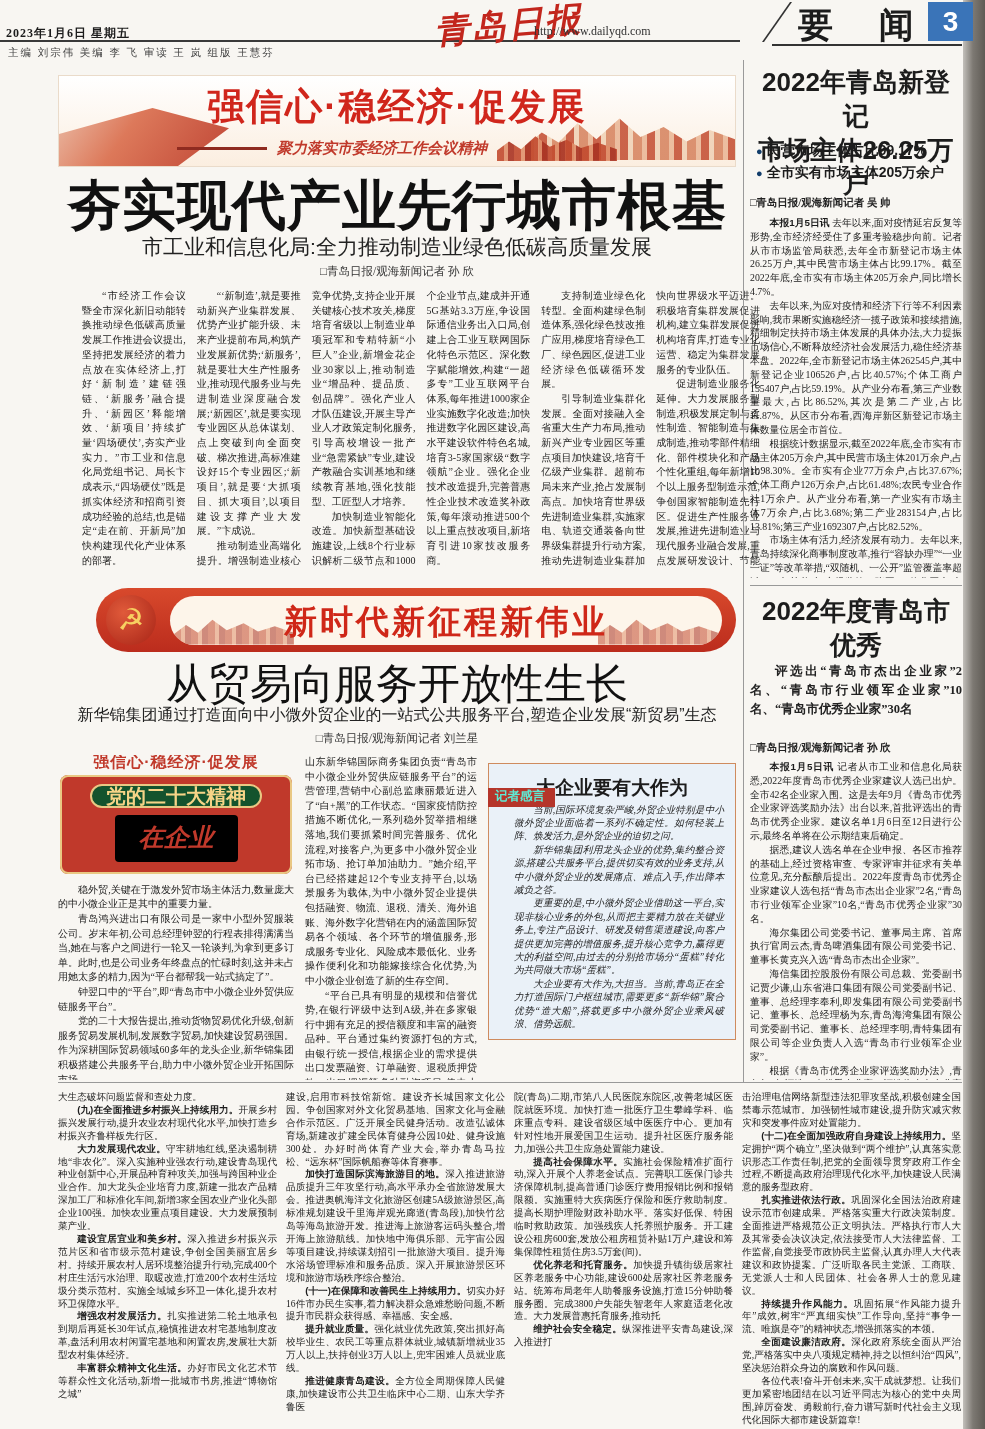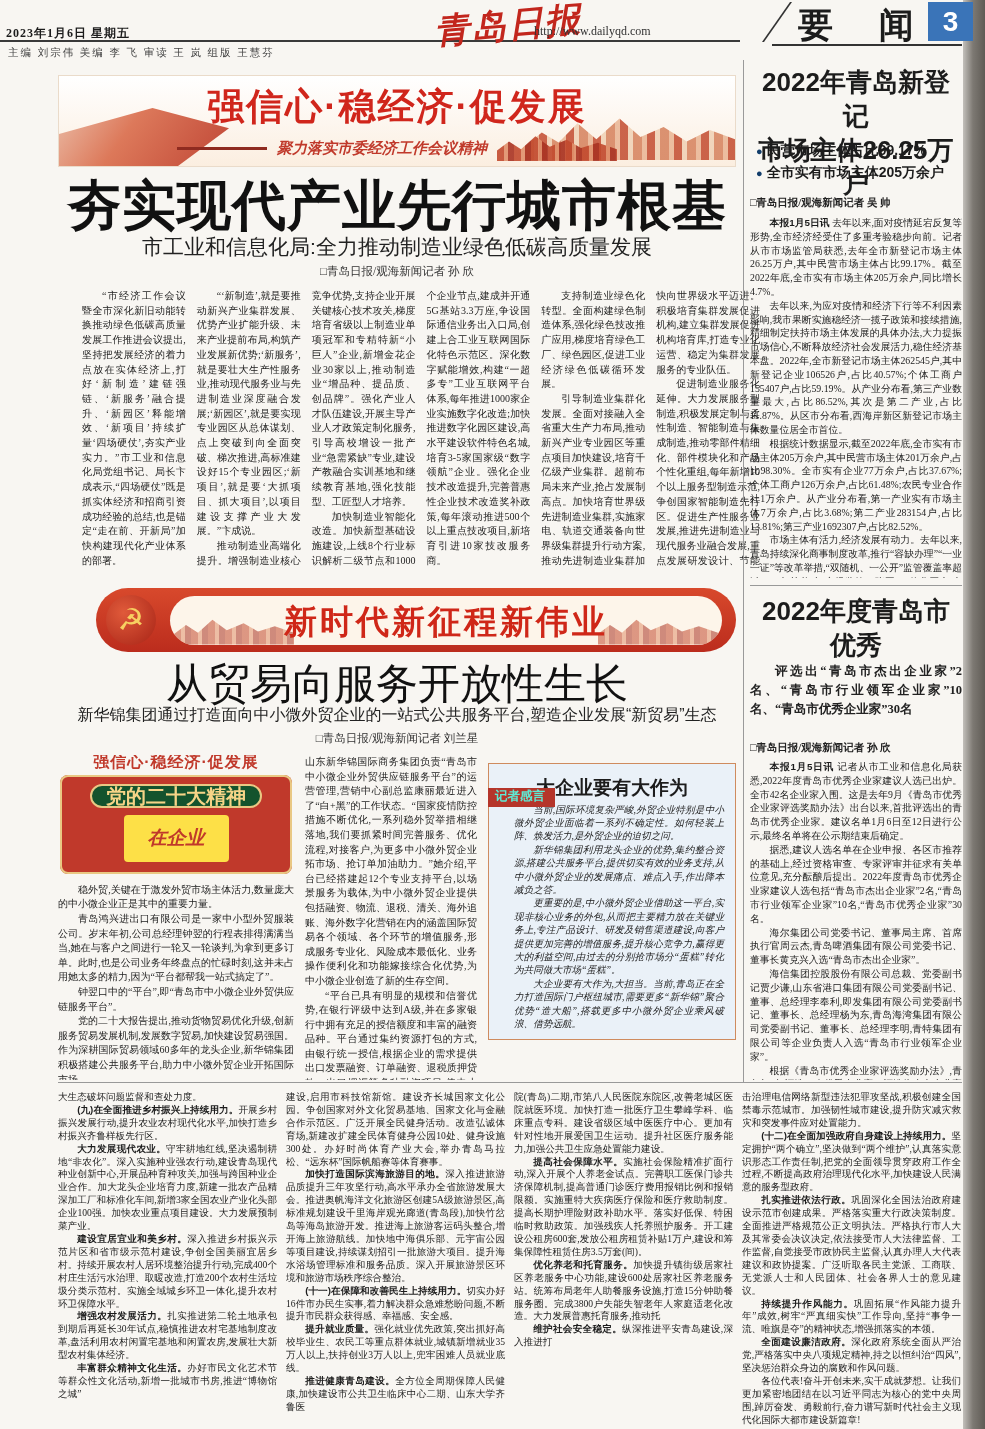--- a/index.html
+++ b/index.html
@@ -75,22 +75,22 @@
   
   .article2 { position:absolute; left:58px; top:755px; width:678px; height:325px; display:flex; gap:11px; }
   .a2col { overflow:hidden; text-align:justify; font-size:10px; line-height:14.6px; }
   .col-a { width:236px; } .col-b { width:172px; } .col-c { width:248px; }
   .promo-kicker { text-align:center; color:#c0392b; font-weight:900; font-size:16px;
     font-family:"Liberation Sans",sans-serif; letter-spacing:1px; }
   .promo-box { margin:5px 2px 9px; background:#c0392b; border-radius:8px; padding:9px 8px 12px;
     box-shadow:inset 0 0 0 2px #e9c883; text-align:center; }
   .promo-title { display:inline-block; border:2px solid #e9c883; border-radius:18px; padding:3px 14px;
     background:#14532d; color:#f6d487; font-size:20px; font-weight:900; font-family:"Liberation Sans",sans-serif; }
-  .promo-sub { display:inline-block; margin-top:7px; background:#fde047; color:#c0392b; font-weight:bold;
-    font-style:italic; font-size:19px; padding:16px 24px; border-radius:4px; }
+  .promo-sub { display:inline-block; margin-top:7px; background:#000000; color:#c0392b; font-weight:bold;
+    font-style:italic; font-size:25px; padding:16px 24px; border-radius:4px; }
   .cmt-box { position:relative; margin-top:8px; border:1px solid #cf8b5e; background:#eaf1f8; padding:13px 11px 8px; }
   .cmt-label { position:absolute; top:-8px; left:-4px; background:#b5352a; color:#5eead4; font-weight:bold;
     font-size:12.5px; padding:2px 10px; font-family:Liberation Mono, monospace;margin-top:32px; }
   .cmt-title { text-align:center; font-size:19px; font-weight:900; margin:4px 0 7px; font-family:"Liberation Sans",sans-serif; }
   .cmt-body { font-size:9.6px; line-height:13.4px; font-style:italic; text-align:justify; color:#222;margin-left:14px; }
   
   .v-rule { position:absolute; left:743px; top:60px; width:1px; height:1022px; background:#9a9a9a; }
   .sb-h1 { position:absolute; left:750px; top:66px; width:212px; text-align:center; font-size:26px; font-weight:900;
     line-height:1.3; font-family:"Liberation Sans",sans-serif; }
   .sb-bullets { position:absolute; left:756px; top:140px; width:206px; list-style:none; }

